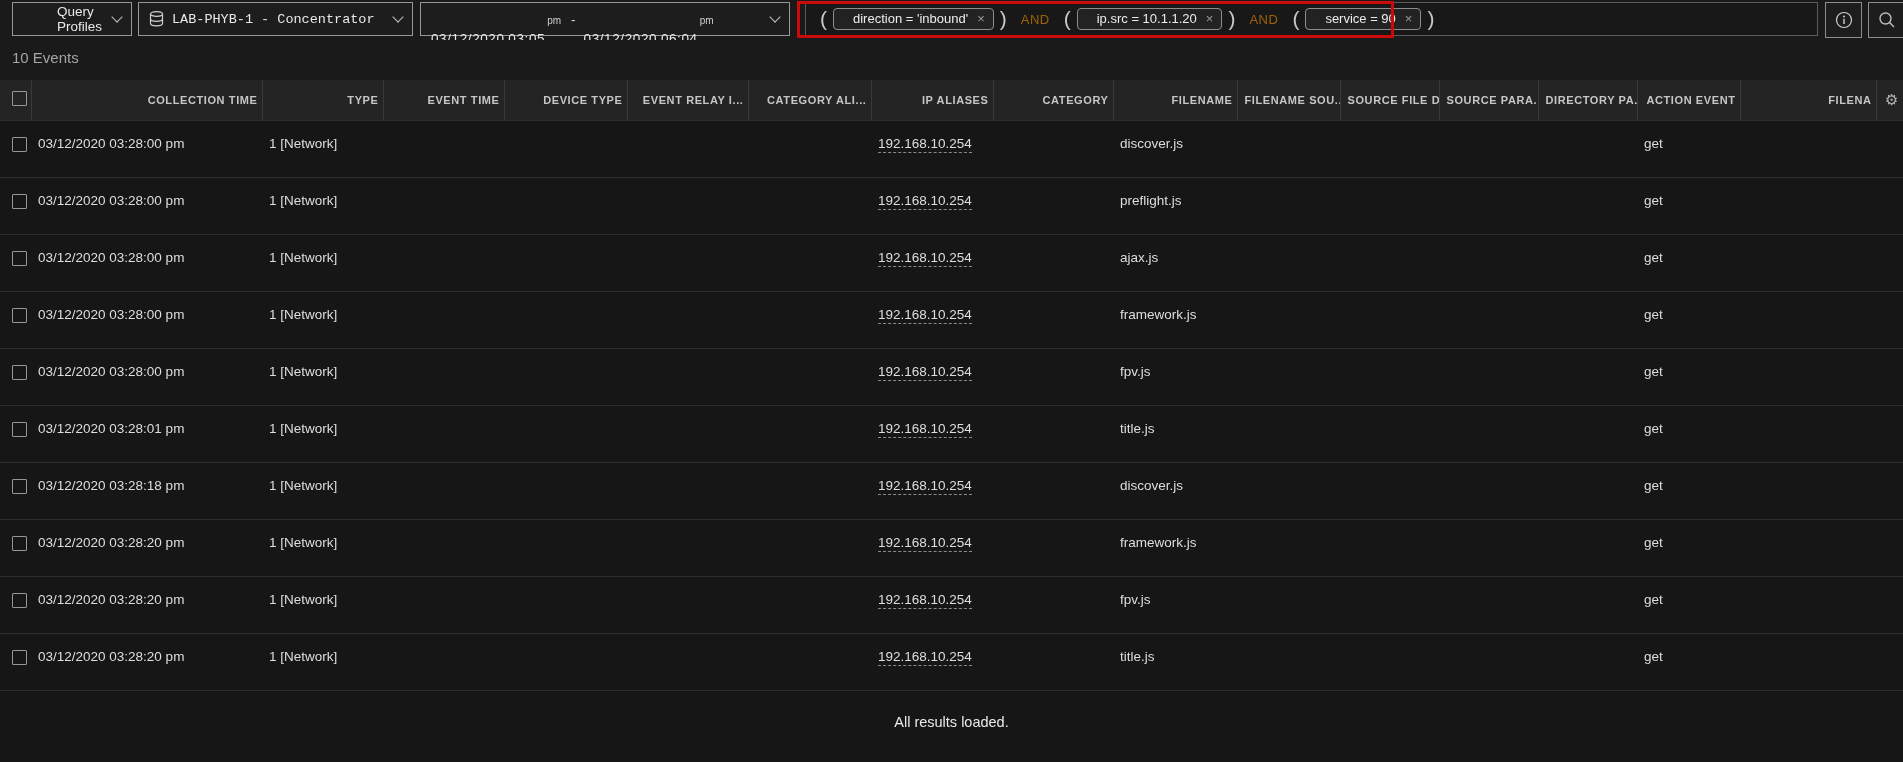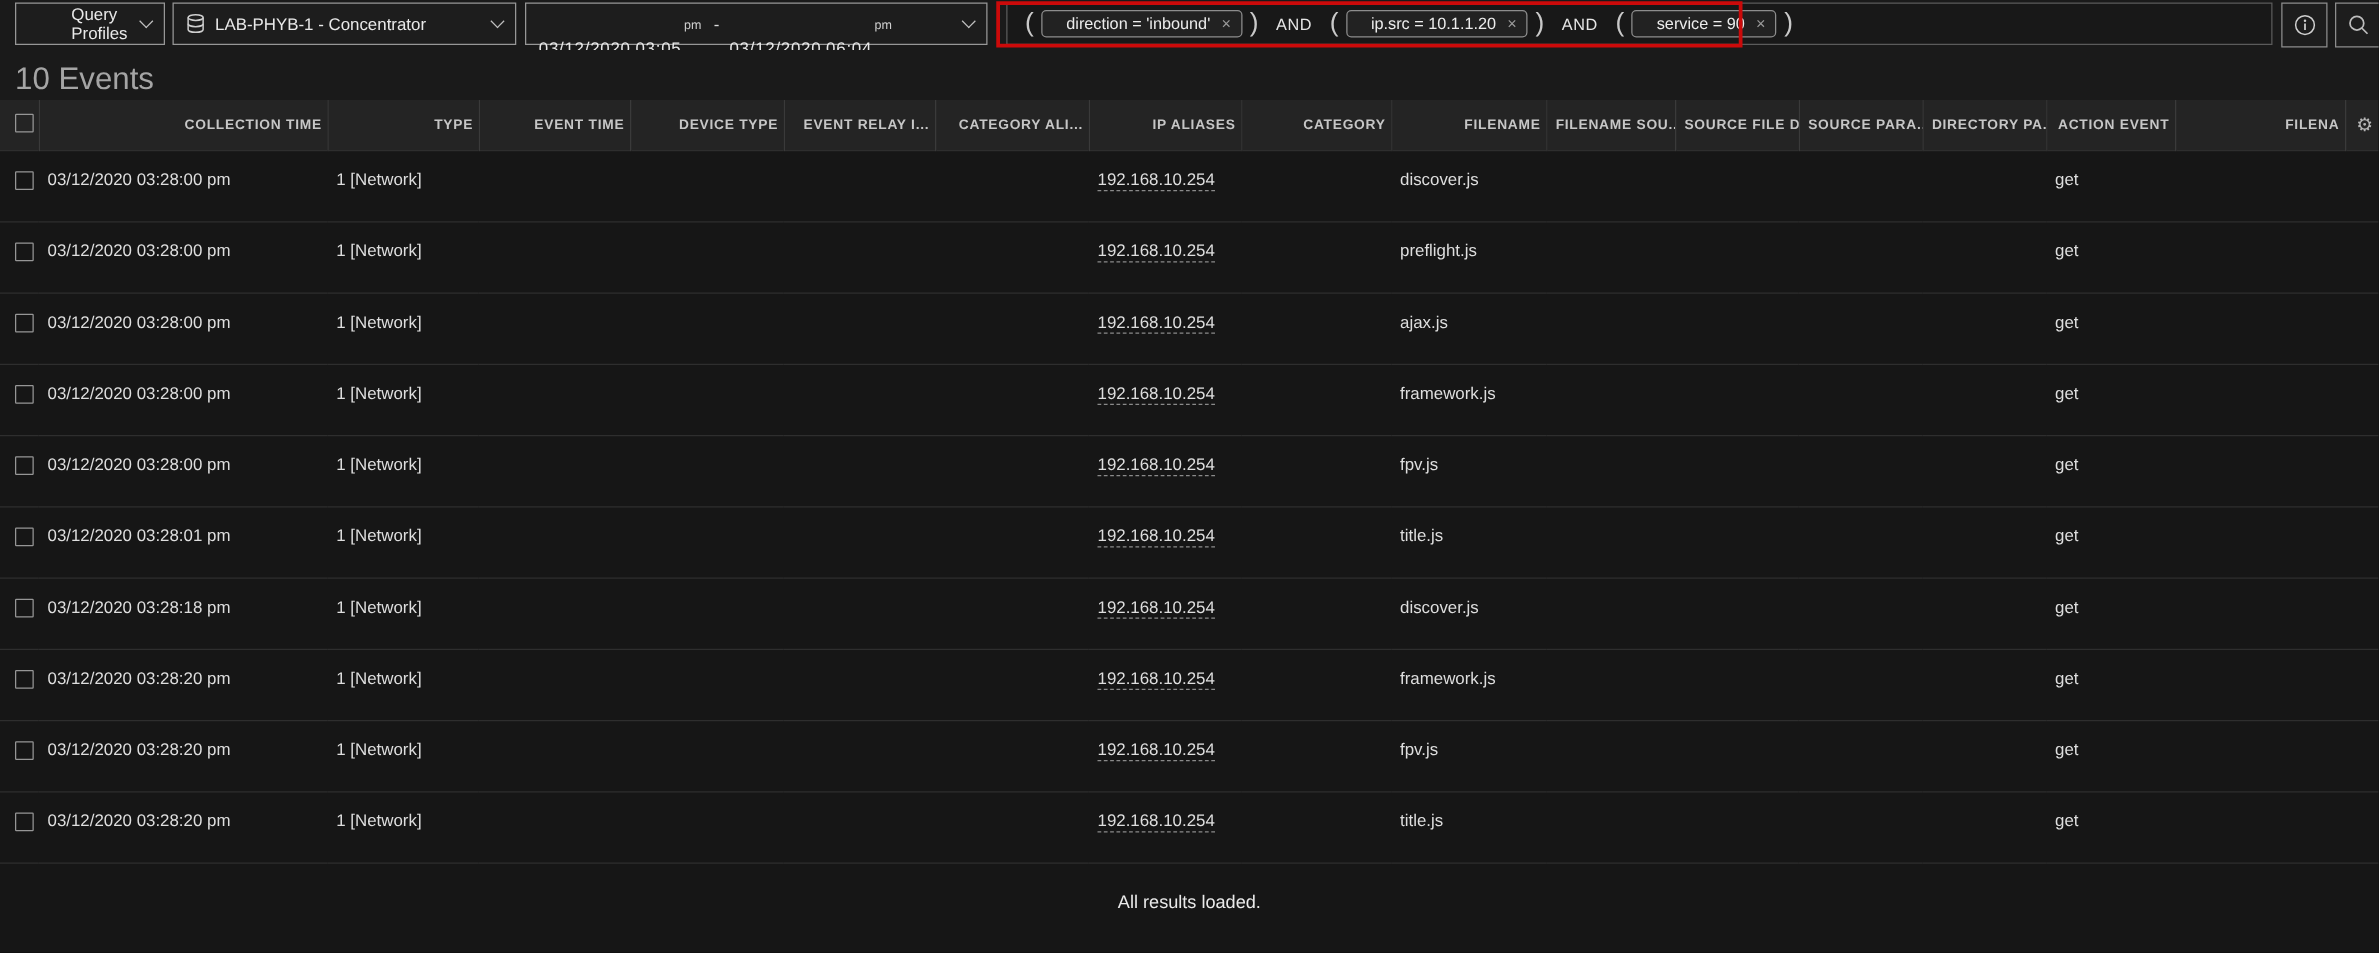--- a/index.html
+++ b/index.html
@@ -16,30 +16,30 @@
   .mer{font-size:10px;color:#cfcfcf;margin:3px 2px 0 2px;}
   .dateseg{letter-spacing:.6px;margin-top:39px;}
   .dash{margin:0 8px;color:#dcdcdc;}
 
   .querybar{position:absolute;left:805px;top:2px;width:1013px;height:34px;box-sizing:border-box;
             border:1px solid #5b5b5b;background:#181818;display:flex;align-items:center;padding:0 8px;}
   .paren{font-size:21px;font-weight:300;color:#c9c9c9;margin:0 6px;line-height:30px;}
   .pill{display:inline-flex;align-items:center;border:1px solid #8d8d8d;border-radius:4px;
         background:#222;padding:2px 8px 3px 19px;font-size:13px;color:#ececec;white-space:nowrap;}
   .pill .x{color:#9a9a9a;font-size:13px;margin-left:9px;cursor:pointer;}
-  .andop{font-size:13px;color:#e5e5e5;letter-spacing:.5px;margin:0 8px;}
+  .andop{font-size:13px;color:#a16207;letter-spacing:.5px;margin:0 8px;}
 
   .iconbox{position:absolute;top:2px;width:37px;height:36px;box-sizing:border-box;border:1px solid #8d8d8d;
            background:#1d1d1d;display:flex;align-items:center;justify-content:center;}
   .annotation{position:absolute;left:797px;top:1px;width:597px;height:37px;box-sizing:border-box;
               border:3px solid #cc0a0a;pointer-events:none;z-index:20;}
 
   
   .toolbar2{position:absolute;left:0;top:40px;width:1903px;height:40px;background:#1a1a1a;}
-  .events{position:absolute;left:12px;top:9px;font-size:25px;color:#a5a5a5;}
+  .events{position:absolute;left:12px;top:9px;font-size:15px;color:#a5a5a5;}
   .t2box{position:absolute;top:45px;height:30px;box-sizing:border-box;border:1px solid #8f8f8f;
          background:#1c1c1c;display:flex;align-items:center;padding:0 10px;font-size:13px;color:#e3e3e3;cursor:pointer;}
   .t2box.dim{border-color:#4a4a4a;color:#707070;}
   .t2box.dim .chev{border-color:#6a6a6a;}
   .divline{width:1px;height:28px;background:#4a4a4a;margin:0 0 0 10px;}
   .toggle{position:absolute;left:873px;top:53px;width:30px;height:15px;border-radius:9px;
           background:#1b1b1b;border:1px solid #5c5c5c;box-sizing:border-box;cursor:pointer;}
   .knob{position:absolute;left:2px;top:2px;width:9px;height:9px;border-radius:50%;background:#787878;}
   .grouplabel{position:absolute;left:912px;top:54px;font-size:11.5px;font-weight:bold;
               letter-spacing:1.6px;color:#585858;}
@@ -70,21 +70,21 @@
 <div id="app">
 
   <div class="topbar">
 
     <div class="tbox" style="left:12px;width:120px;padding-left:44px;">
       <span>Query Profiles</span>
       <span class="spacer"></span>
         <span class="chev"></span>
     </div>
 
-    <div class="tbox" style="left:138px;width:275px;">
+    <div class="tbox" style="left:138px;width:275px;font-family:Liberation Mono, monospace;">
       <svg width="15" height="16" viewBox="0 0 15 16" style="margin-right:8px;">
         <ellipse cx="7.5" cy="3" rx="6" ry="2.3" fill="none" stroke="#cfcfcf" stroke-width="1.2"></ellipse>
         <path d="M1.5 3 v9.5 c0 1.3 2.7 2.3 6 2.3 s6 -1 6 -2.3 V3" fill="none" stroke="#cfcfcf" stroke-width="1.2"></path>
         <path d="M1.5 8 c0 1.3 2.7 2.3 6 2.3 s6 -1 6 -2.3" fill="none" stroke="#cfcfcf" stroke-width="1.2"></path>
       </svg>
       <span>LAB-PHYB-1 - Concentrator</span>
       <span class="spacer"></span>
         <span class="chev"></span>
     </div>
 

